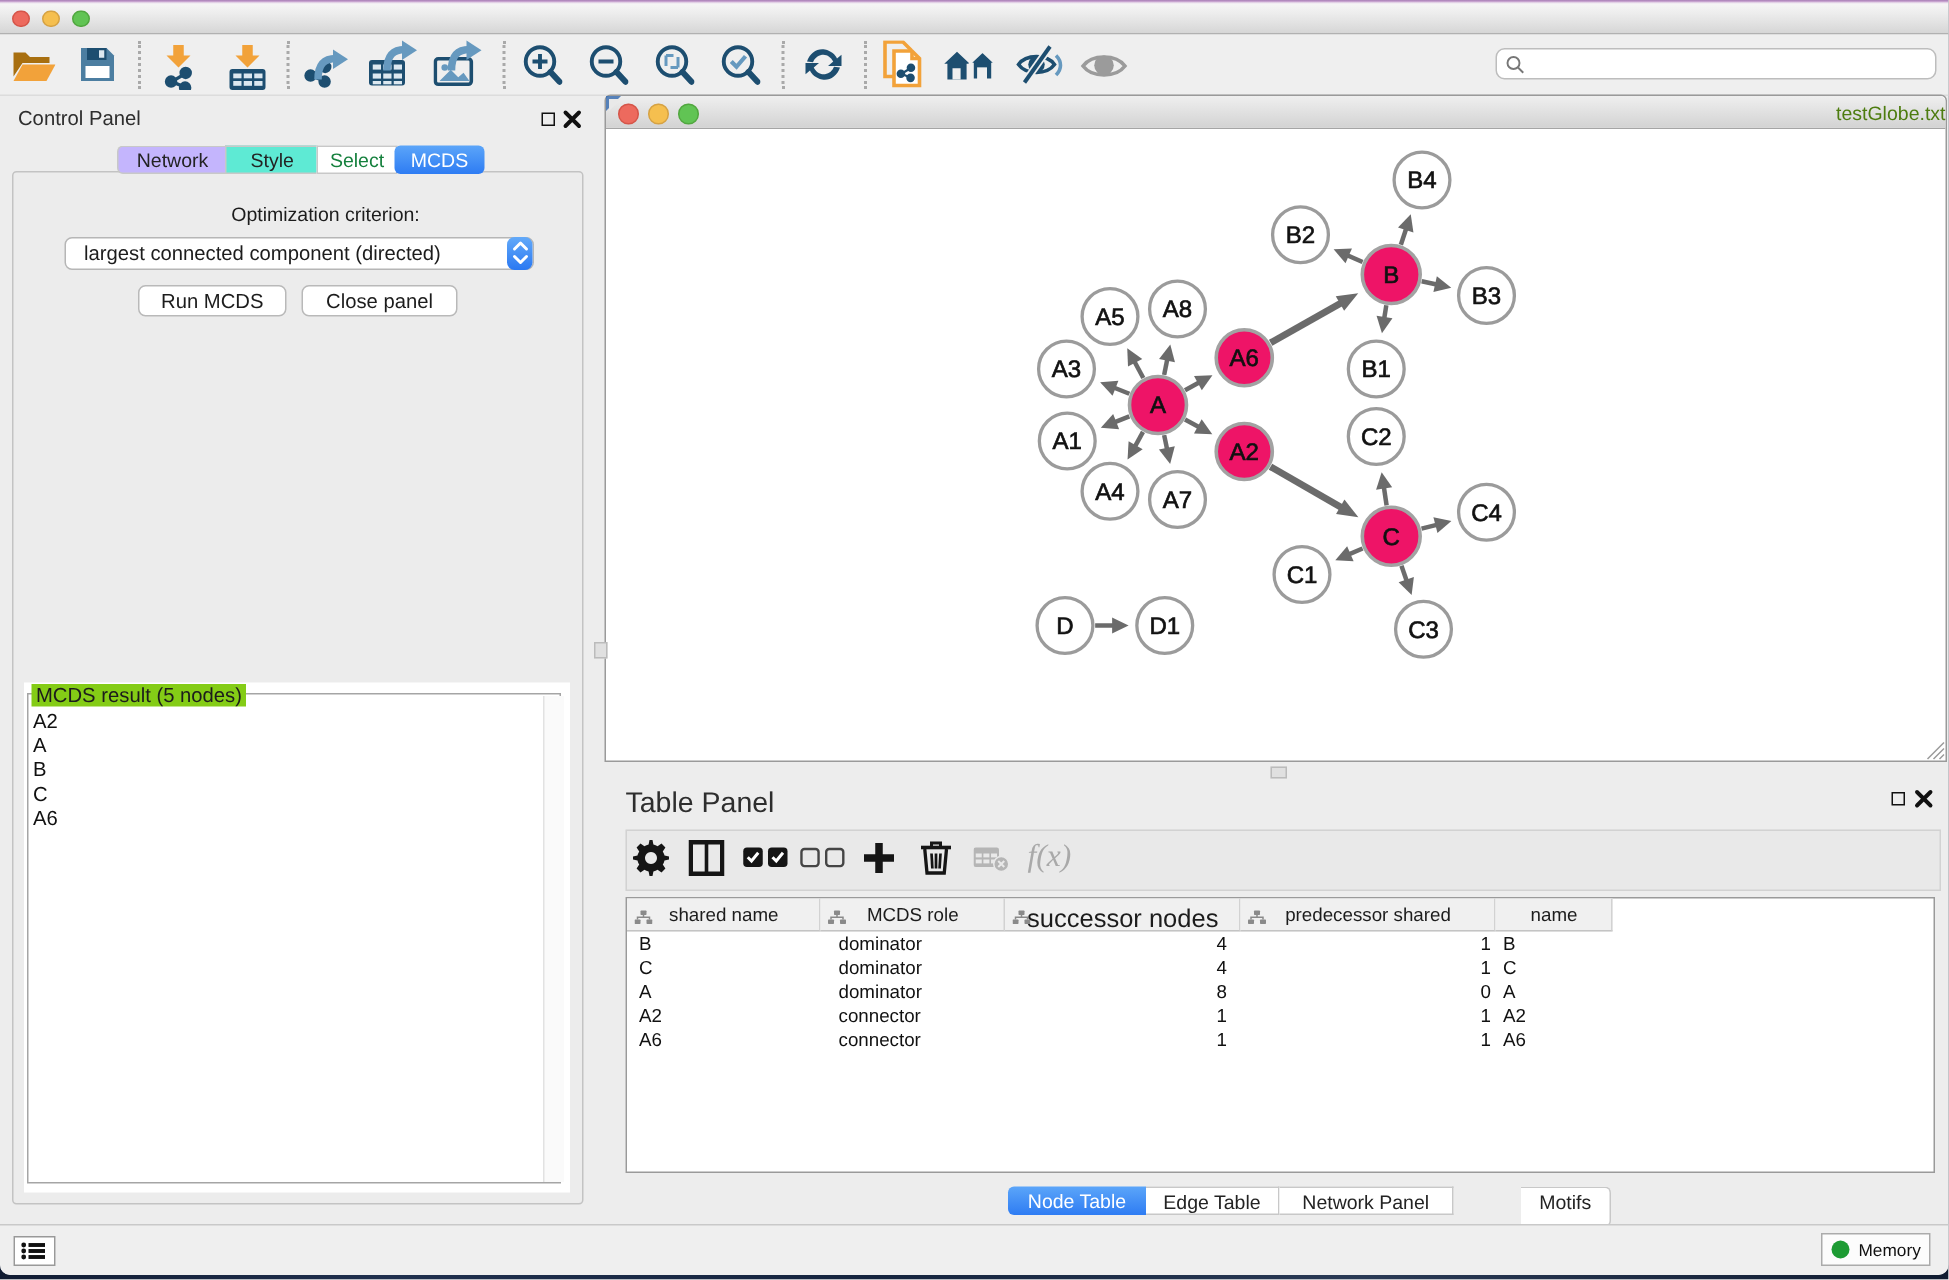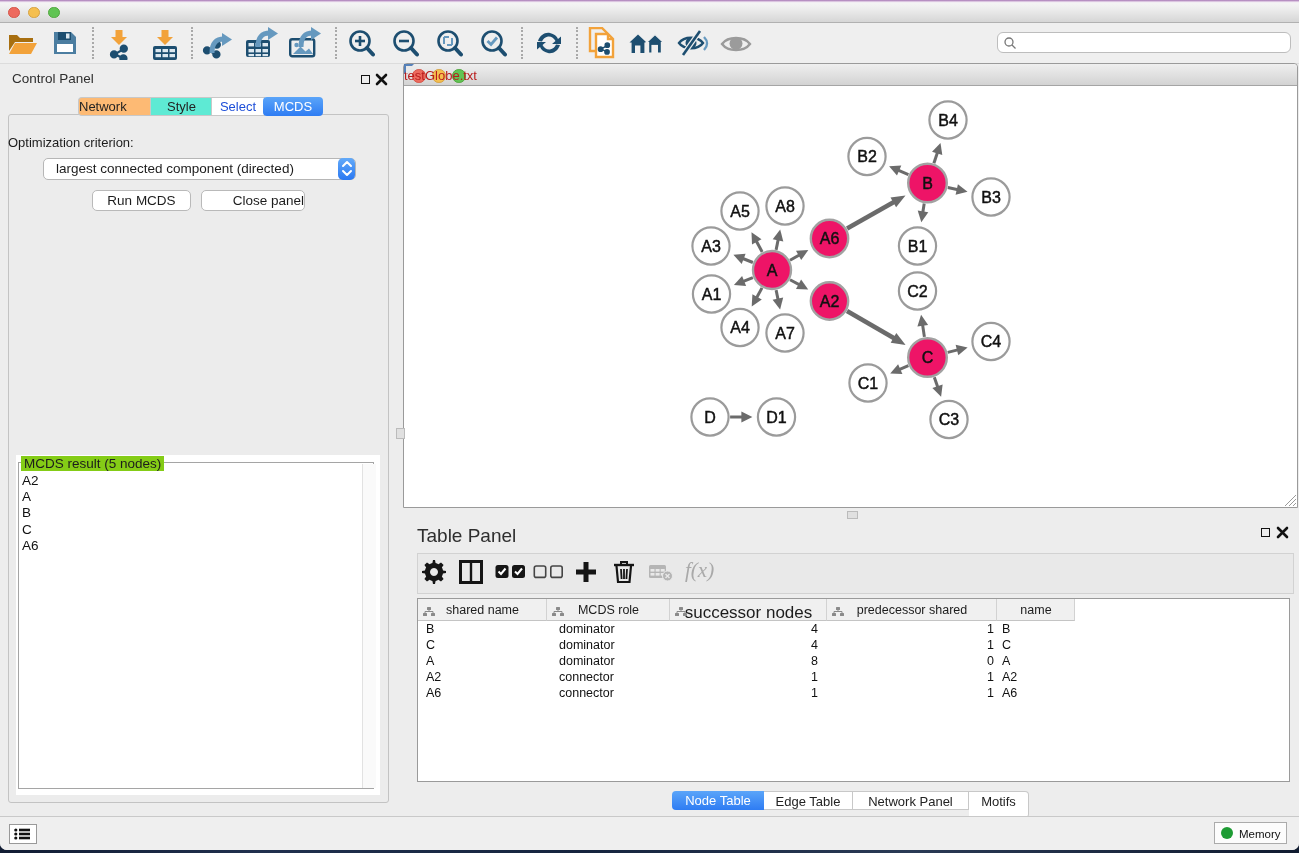--- a/index.html
+++ b/index.html
@@ -172,50 +172,50 @@
     </svg>
 
   <div class="abs" style="left:12px;top:71px;font-size:13.5px;color:#2e2e2e">Control Panel</div>
   <div class="abs" style="left:361px;top:74.5px;width:9px;height:9px;border:1.5px solid #111;box-sizing:border-box"></div>
   <svg class="abs" style="left:375px;top:73px" width="13" height="13" viewBox="0 0 13 13">
       <path d="M2 2 L11 11 M11 2 L2 11" stroke="#111" stroke-width="2.6" stroke-linecap="round"></path>
     </svg>
 
   <div class="abs" style="left:8px;top:114px;width:379px;height:687px;background:#ececec;border:1px solid #c3c3c3;border-radius:3px"></div>
 
-  <div class="abs" style="left:78px;top:97px;width:72px;height:17px;background:#fdba74;border:1px solid #c8c8c8;border-right:none;border-radius:4px 0 0 4px;font-size:13px;color:#232323;line-height:17px">Network</div>
+  <div class="abs" style="left:78px;top:97px;width:72px;height:17px;background:#c4b5fd;border:1px solid #c8c8c8;border-right:none;border-radius:4px 0 0 4px;font-size:13px;color:#232323;text-align:center;line-height:17px">Network</div>
   <div class="abs" style="left:150px;top:97px;width:61px;height:17px;background:#5eead4;border:1px solid #c8c8c8;border-right:none;font-size:13px;color:#232323;text-align:center;line-height:17px">Style</div>
-  <div class="abs" style="left:211px;top:97px;width:52px;height:17px;background:#fff;border:1px solid #c8c8c8;font-size:13px;color:#1d4ed8;text-align:center;line-height:17px">Select</div>
+  <div class="abs" style="left:211px;top:97px;width:52px;height:17px;background:#fff;border:1px solid #c8c8c8;font-size:13px;color:#15803d;text-align:center;line-height:17px">Select</div>
   <div class="abs" style="left:263px;top:97px;width:60px;height:19px;background:linear-gradient(#5ba5f9,#2e7cf3);border-radius:4px;font-size:13px;color:#fff;text-align:center;line-height:19px">MCDS</div>
 
-  <div class="abs" style="left:8px;top:135px;width:418px;font-size:13px;color:#1c1c1c">Optimization criterion:</div>
+  <div class="abs" style="left:8px;top:135px;width:418px;text-align:center;font-size:13px;color:#1c1c1c">Optimization criterion:</div>
 
   <div class="abs" style="left:43px;top:158px;width:311px;height:20px;background:#fff;border:1px solid #b6b6b6;border-radius:5px"></div>
   <div class="abs" style="left:56px;top:161px;font-size:13.5px;color:#1c1c1c">largest connected component (directed)</div>
   <div class="abs" style="left:338px;top:157.5px;width:17px;height:22px;background:linear-gradient(#63aaf9,#2a78f2);border-radius:5px"></div>
   <svg class="abs" style="left:339.5px;top:160px" width="14" height="17" viewBox="0 0 14 17">
       <path d="M3 6 L7 2 L11 6" fill="none" stroke="#fff" stroke-width="2" stroke-linecap="round" stroke-linejoin="round"></path>
       <path d="M3 11 L7 15 L11 11" fill="none" stroke="#fff" stroke-width="2" stroke-linecap="round" stroke-linejoin="round"></path>
     </svg>
 
   <div class="abs" style="left:92px;top:190px;width:97px;height:19px;background:#fff;border:1px solid #b9b9b9;border-radius:5px;font-size:13.5px;color:#1c1c1c;text-align:center;line-height:19px">Run MCDS</div>
-  <div class="abs" style="left:201px;top:190px;width:102px;height:19px;background:#fff;border:1px solid #b9b9b9;border-radius:5px;font-size:13.5px;color:#1c1c1c;text-align:right;line-height:19px">Close panel</div>
+  <div class="abs" style="left:201px;top:190px;width:102px;height:19px;background:#fff;border:1px solid #b9b9b9;border-radius:5px;font-size:13.5px;color:#1c1c1c;text-align:center;line-height:19px">Close panel</div>
 
   <div class="abs" style="left:16px;top:455px;width:364px;height:340px;background:#fff"></div>
   <div class="abs" style="left:18px;top:462px;width:356px;height:327px;border:1px solid #a5a5a5;box-sizing:border-box"></div>
   <div class="abs" style="left:21px;top:456px;background:#84cc16;padding:0 3px;font-size:13.5px;color:#1c1c1c">MCDS result (5 nodes)</div>
   <div class="abs" style="left:22px;top:473px;font-size:13.5px;color:#111;line-height:16.2px">A2<br>A<br>B<br>C<br>A6</div>
   <div class="abs" style="left:362px;top:464px;width:13px;height:324px;background:#fafafa;border-left:1px solid #e2e2e2"></div>
 
   <div class="abs" style="left:403px;top:63px;width:895px;height:445px;background:#fff;border:1px solid #9a9a9a;box-sizing:border-box;border-radius:4px 4px 0 0"></div>
   <div class="abs" style="left:404px;top:64px;width:893px;height:21px;background:linear-gradient(#efefef,#d3d3d3);border-bottom:1px solid #a5a5a5;border-radius:4px 4px 0 0"></div>
   <div class="tl" style="left:412.2px;top:69.2px;width:11.6px;height:11.6px;background:#ed6a5e;border:.5px solid #d55549"></div>
   <div class="tl" style="left:432.2px;top:69.2px;width:11.6px;height:11.6px;background:#f5bf4f;border:.5px solid #d6a243"></div>
   <div class="tl" style="left:452.2px;top:69.2px;width:11.6px;height:11.6px;background:#61c454;border:.5px solid #51a73f"></div>
-  <div class="abs" style="left:404px;top:68px;width:893px;text-align:left;font-size:13px;color:#b91c1c">testGlobe.txt</div>
+  <div class="abs" style="left:404px;top:68px;width:893px;text-align:right;font-size:13px;color:#4d7c0f">testGlobe.txt</div>
 
   <svg class="abs" style="left:1284px;top:494px" width="13" height="13" viewBox="0 0 13 13">
       <path d="M12 1 L1 12 M12 5 L5 12 M12 9 L9 12" stroke="#9a9a9a" stroke-width="1"></path>
     </svg>
   <svg class="abs" style="left:404px;top:64px" width="10" height="10" viewBox="0 0 10 10">
       <path d="M0 0 L10 0 L0 10 Z" fill="#3c6fb0" opacity="0.85"></path>
       <path d="M2 2 L10 2 L2 10 Z" fill="#e9e9e9"></path>
     </svg>
   <svg id="graph" width="894" height="422" viewBox="0 0 894 422" style="position:absolute;left:404px;top:86px" font-family="Liberation Sans, sans-serif">
       <line x1="358.2" y1="166.0" x2="350.4" y2="151.5" stroke="#6b6b6b" stroke-width="3.0"></line>
@@ -414,21 +414,21 @@
     <div class="abs" style="left:1002px;top:670px;font-size:12.5px;color:#111">A2</div>
     <div class="abs" style="left:426px;top:686px;font-size:12.5px;color:#111">A6</div>
     <div class="abs" style="left:559px;top:686px;font-size:12.5px;color:#111">connector</div>
     <div class="abs" style="left:670px;top:686px;width:148px;text-align:right;font-size:12.5px;color:#111">1</div>
     <div class="abs" style="left:827px;top:686px;width:167px;text-align:right;font-size:12.5px;color:#111">1</div>
     <div class="abs" style="left:1002px;top:686px;font-size:12.5px;color:#111">A6</div>
 
   <div class="abs" style="left:672px;top:791px;width:92px;height:19px;background:linear-gradient(#5ba5f9,#2e7cf3);border-radius:4px 0 0 4px;font-size:13px;color:#fff;text-align:center;line-height:19px">Node Table</div>
   <div class="abs" style="left:764px;top:791px;width:89px;height:19px;background:#fff;border:1px solid #c8c8c8;border-left:none;box-sizing:border-box;font-size:13px;color:#232323;text-align:center;line-height:19px">Edge Table</div>
   <div class="abs" style="left:853px;top:791px;width:116px;height:19px;background:#fff;border:1px solid #c8c8c8;border-left:none;box-sizing:border-box;font-size:13px;color:#232323;text-align:center;line-height:19px">Network Panel</div>
-  <div class="abs" style="left:969px;top:791px;width:60px;height:27px;background:#fff;border:1px solid #c8c8c8;border-left:none;box-sizing:border-box;border-radius:0 4px 4px 0;font-size:13px;color:#232323;text-align:center;line-height:19px">Motifs</div>
+  <div class="abs" style="left:1014px;top:791px;width:60px;height:27px;background:#fff;border:1px solid #c8c8c8;border-left:none;box-sizing:border-box;border-radius:0 4px 4px 0;font-size:13px;color:#232323;text-align:center;line-height:19px">Motifs</div>
 
   <div class="abs" style="left:0;top:816px;width:1299px;height:35px;background:#efefef;border-top:1px solid #c9c9c9"></div>
   <div class="abs" style="left:9px;top:824px;width:26px;height:18px;background:#fff;border:1px solid #999"></div>
   <svg class="abs" style="left:14px;top:828px" width="17" height="12" viewBox="0 0 17 12">
       <circle cx="1.8" cy="2" r="1.6" fill="#111"></circle>
       <circle cx="1.8" cy="6" r="1.6" fill="#111"></circle>
       <circle cx="1.8" cy="10" r="1.6" fill="#111"></circle>
       <rect x="5" y="0.7" width="11" height="2.6" fill="#111"></rect>
       <rect x="5" y="4.7" width="11" height="2.6" fill="#111"></rect>
       <rect x="5" y="8.7" width="11" height="2.6" fill="#111"></rect>

